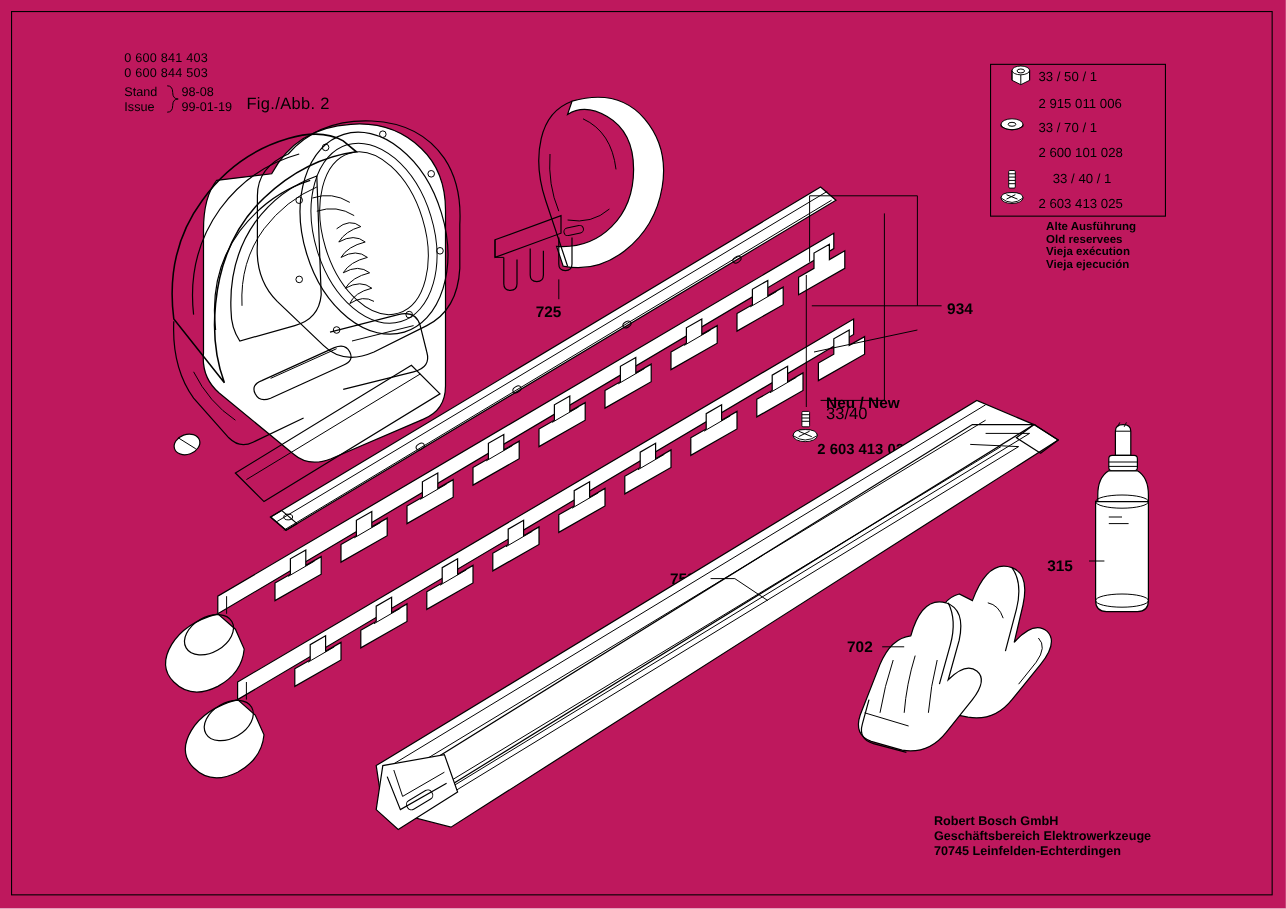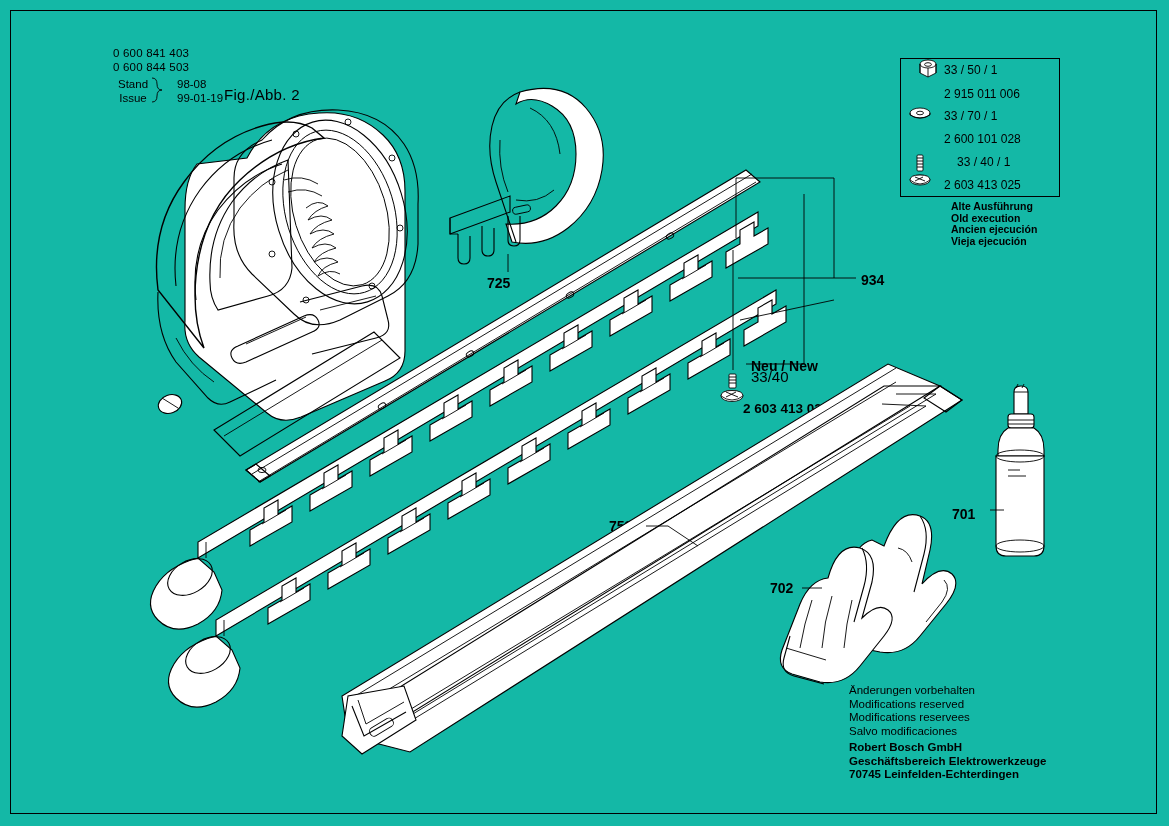--- a/index.html
+++ b/index.html
@@ -4,21 +4,21 @@
 <style>
   html, body {
     margin: 0;
     padding: 0;
     background: #ffffff;
   }
   .page {
     position: relative;
     width: 1169px;
     height: 826px;
-    background: #14b8a6;
+    background: #be185d;
     font-family: "Liberation Sans", sans-serif;
     color: #000000;
     overflow: hidden;
   }
   .border-frame {
     position: absolute;
     left: 10px;
     top: 10px;
     width: 1147px;
     height: 804px;
@@ -37,23 +37,23 @@
   .header .code { font-weight: normal; letter-spacing: 0.2px; }
   .header .row2 { margin-top: 0px; }
   .stand-block {
     position: absolute;
     left: 113px;
     top: 77px;
     font-size: 11.5px;
     line-height: 14px;
     white-space: nowrap;
   }
-  .stand-row { display: flex; align-items: baseline; text-align: center; }
+  .stand-row { display: flex; align-items: baseline; }
   .stand-label { width: 40px; display: inline-block; }
-  .stand-val { display: inline-block; margin-left: 24px; }
+  .stand-val { display: inline-block; margin-left: 12px; }
   .fig-label {
     position: absolute;
     left: 224px;
     top: 86px;
     font-size: 15px;
     font-weight: normal;
     letter-spacing: 0.3px;
   }
   
   .legend-box {
@@ -173,41 +173,35 @@
   <div class="legend-box"></div>
   <div class="legend-row" style="left:944px; top:63px;">33 / 50 / 1</div>
   <div class="legend-row" style="left:944px; top:87px;">2 915 011 006</div>
   <div class="legend-row" style="left:944px; top:109px;">33 / 70 / 1</div>
   <div class="legend-row" style="left:944px; top:132px;">2 600 101 028</div>
   <div class="legend-row" style="left:944px; top:155px;margin-left:13px;">33 / 40 / 1</div>
   <div class="legend-row" style="left:944px; top:178px;">2 603 413 025</div>
 
   <div class="legend-note">
     <div>Alte Ausführung</div>
-    <div>Old execution</div>
-    <div>Ancien ejecución</div>
+    <div>Old reservees</div>
+    <div>Vieja exécution</div>
     <div>Vieja ejecución</div>
   </div>
 
   <div class="callout" style="left:487px; top:275px;">725</div>
   <div class="callout" style="left:861px; top:272px;">934</div>
   <div class="callout" style="left:609px; top:518px;">753</div>
   <div class="callout" style="left:770px; top:580px;">702</div>
-  <div class="callout" style="left:952px; top:506px;">701</div>
+  <div class="callout" style="left:952px; top:506px;">315</div>
 
   <div class="neu-new">Neu / New</div>
   <div class="neu-sub">33/40</div>
   <div class="neu-num">2 603 413 026</div>
 
-  <div class="footer-mods">
-    <div>Änderungen vorbehalten</div>
-    <div>Modifications reserved</div>
-    <div>Modifications reservees</div>
-    <div>Salvo modificaciones</div>
-  </div>
   <div class="footer-addr">
     <div>Robert Bosch GmbH</div>
     <div>Geschäftsbereich Elektrowerkzeuge</div>
     <div>70745 Leinfelden-Echterdingen</div>
   </div>
 
   <svg class="art" viewBox="0 0 1169 826">
 
     <g>
       <path class="ln-thin" d="M152 78 q5 0 5 6 q0 6 5 6 q-5 0 -5 6 q0 6 -5 6"></path>

